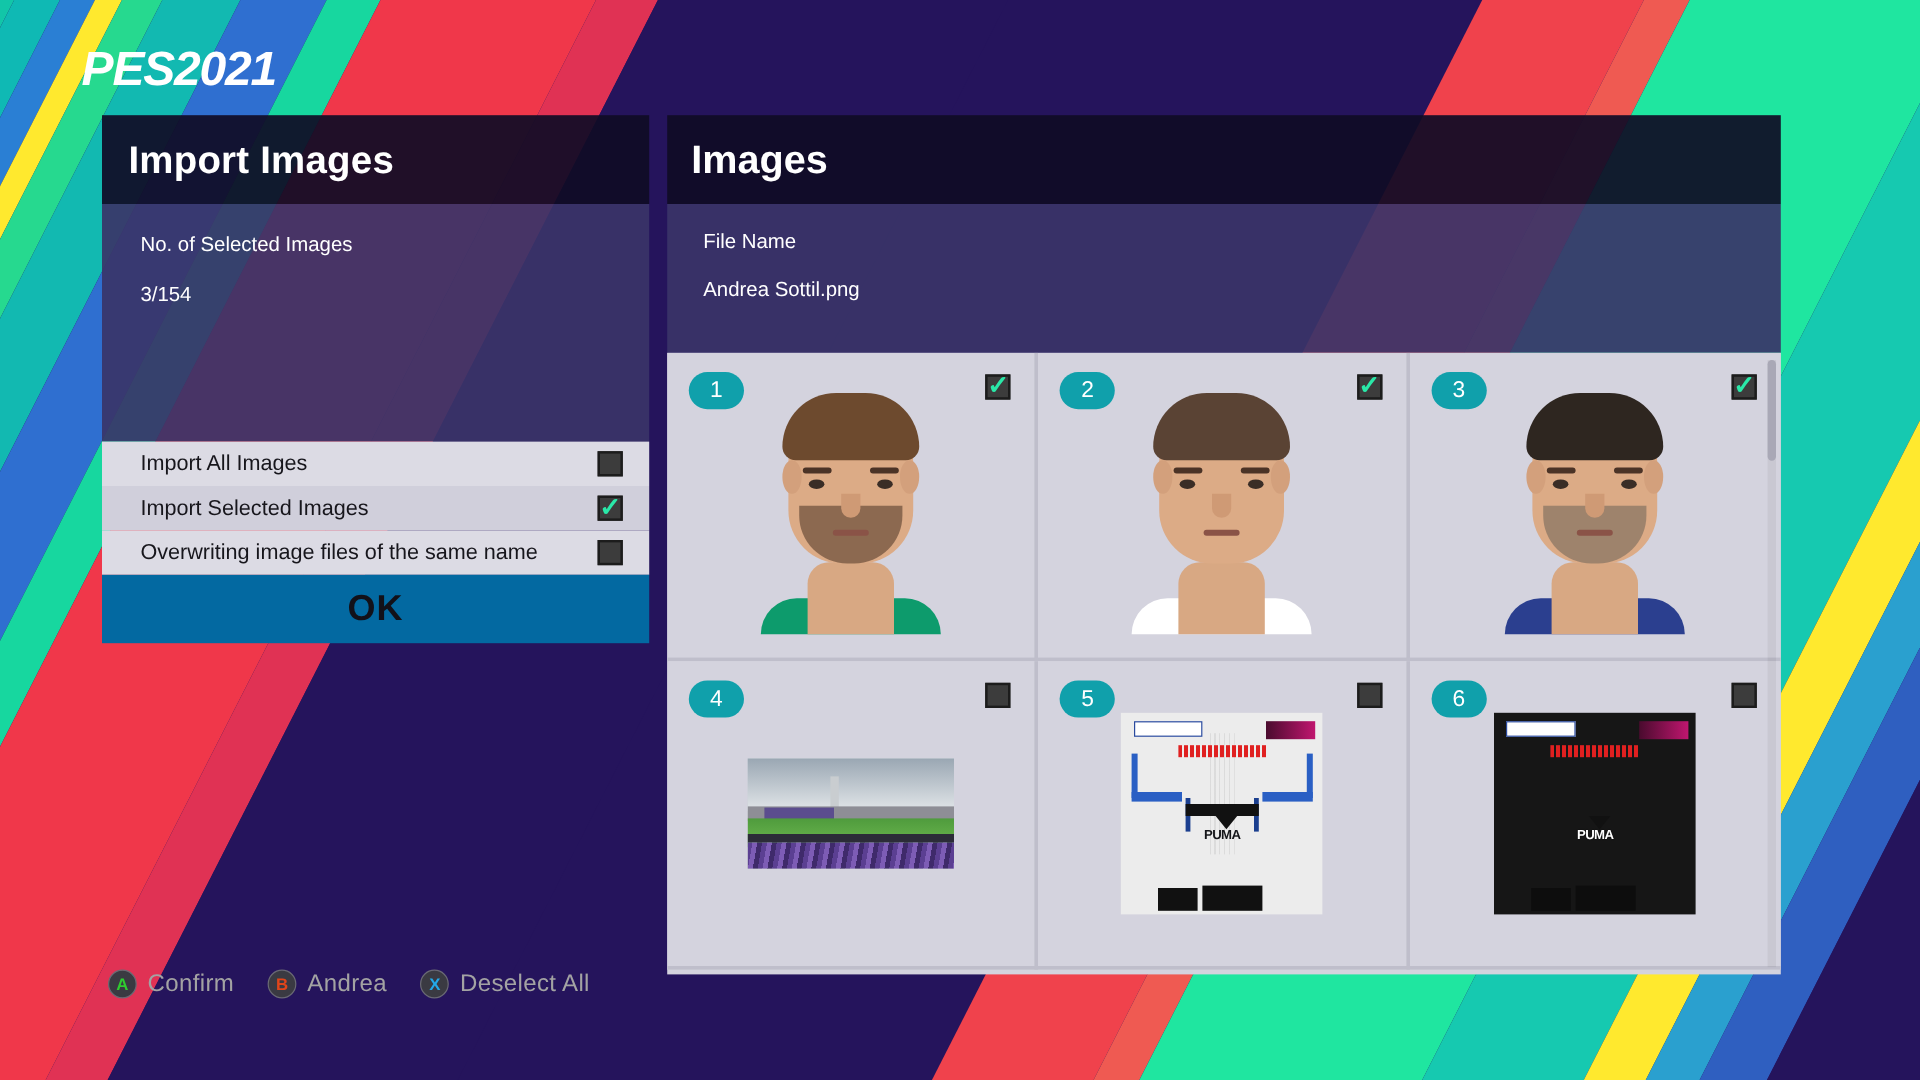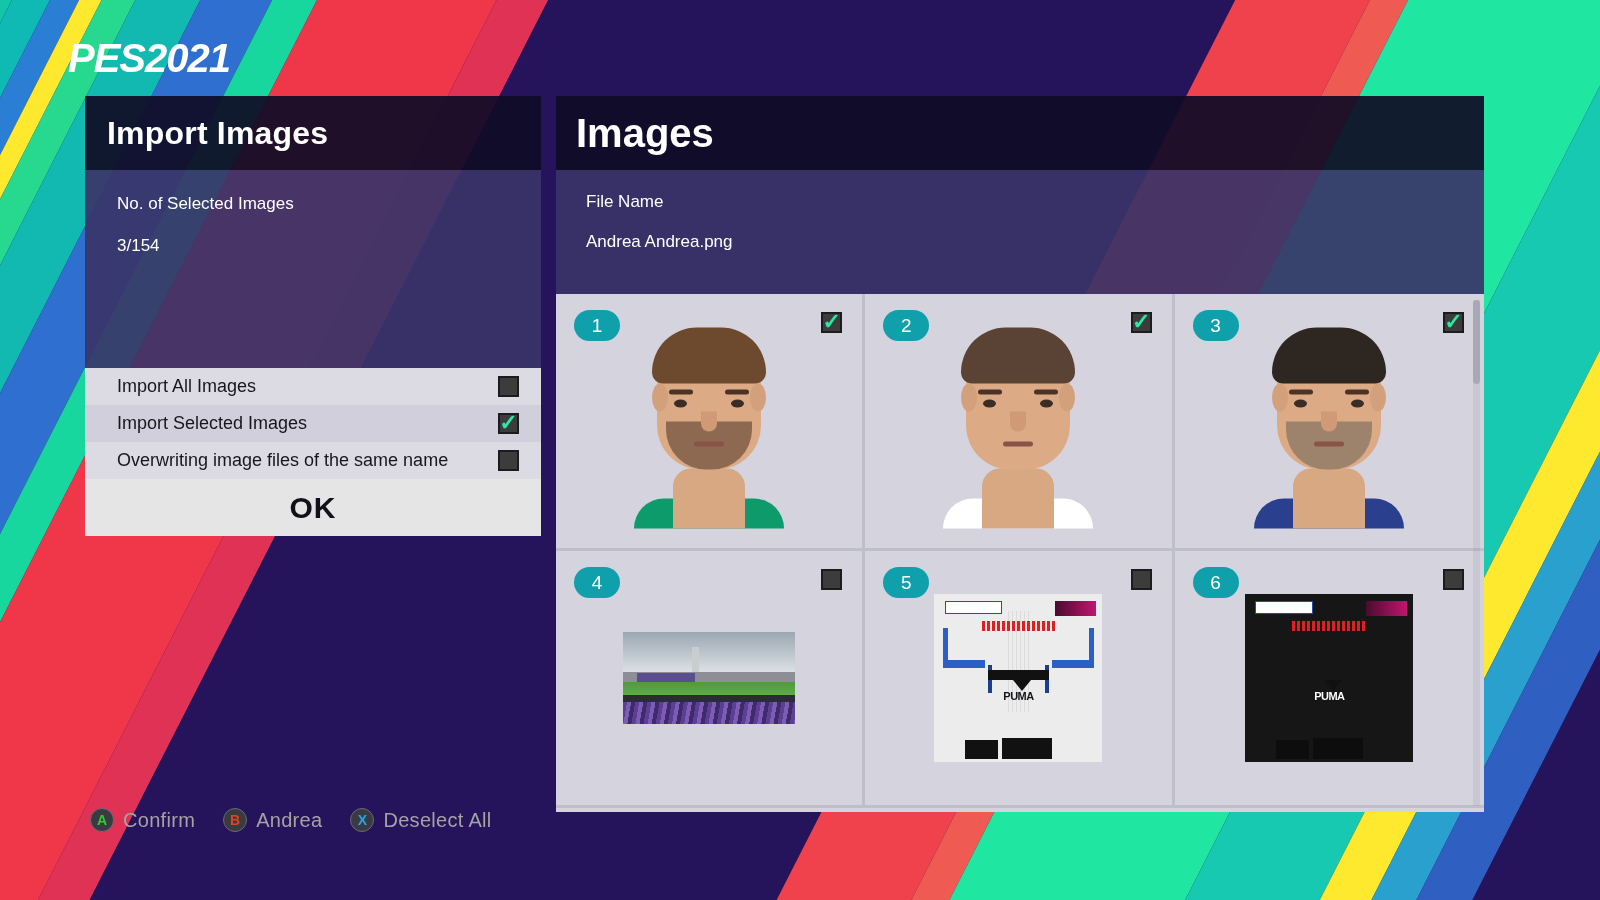--- a/index.html
+++ b/index.html
@@ -61,32 +61,32 @@
     width:21px; height:21px; background:#3c3c3c;
     border:2px solid #1c1c1c; position:relative; flex:0 0 auto;
   }
   .cbx.on::after {
     content:"✓"; position:absolute; left:50%; top:50%;
     transform:translate(-50%,-56%);
     color:#2ae8a8; font-size:22px; font-weight:bold; line-height:1;
   }
 
   #ok-btn {
-    background:#e5e5e5; height:57px;
+    background:#0369a1; height:57px;
     display:flex; align-items:center; justify-content:center;
     color:#121119; font-size:30px; font-weight:bold; letter-spacing:1px;
   }
 
   
   #right-panel { position:absolute; left:556px; top:96px; width:928px; z-index:10; }
   #right-title-bar {
     height:74px; background:rgba(16,12,38,0.93);
     display:flex; align-items:center; padding-left:20px;
   }
-  #right-title-bar .t { color:#fff; font-size:40px; font-weight:bold; }
+  #right-title-bar .t { color:#fff; font-size:33px; font-weight:bold; }
   #right-meta {
     background:rgba(58,52,104,0.92); height:124px; padding:22px 0 0 30px;
   }
   #right-meta .lbl { color:#fff; font-size:17px; margin-bottom:20px; }
   #right-meta .val { color:#fff; font-size:17px; }
 
   #grid-wrap { position:relative; background:#d4d3de; height:518px; overflow:hidden; }
   #grid {
     display:grid; grid-template-columns:repeat(3,1fr);
     grid-auto-rows:257px;
@@ -302,21 +302,21 @@
     <span>OK</span>
   </div>
 </div>
 
 <div id="right-panel">
   <div id="right-title-bar">
     <span class="t">Images</span>
   </div>
   <div id="right-meta">
     <div class="lbl">File Name</div>
-    <div class="val">Andrea Andrea.png</div>
+    <div class="val">Andrea Sottil.png</div>
   </div>
 
   <div id="grid-wrap">
     <div id="grid">
         <div class="cell">
           <div class="badge">1</div>
           <div class="cbx on"></div>
           <div class="thumb">
             <div class="portrait">
               <div class="p-shirt" style="background:#0d9b6c"></div>

